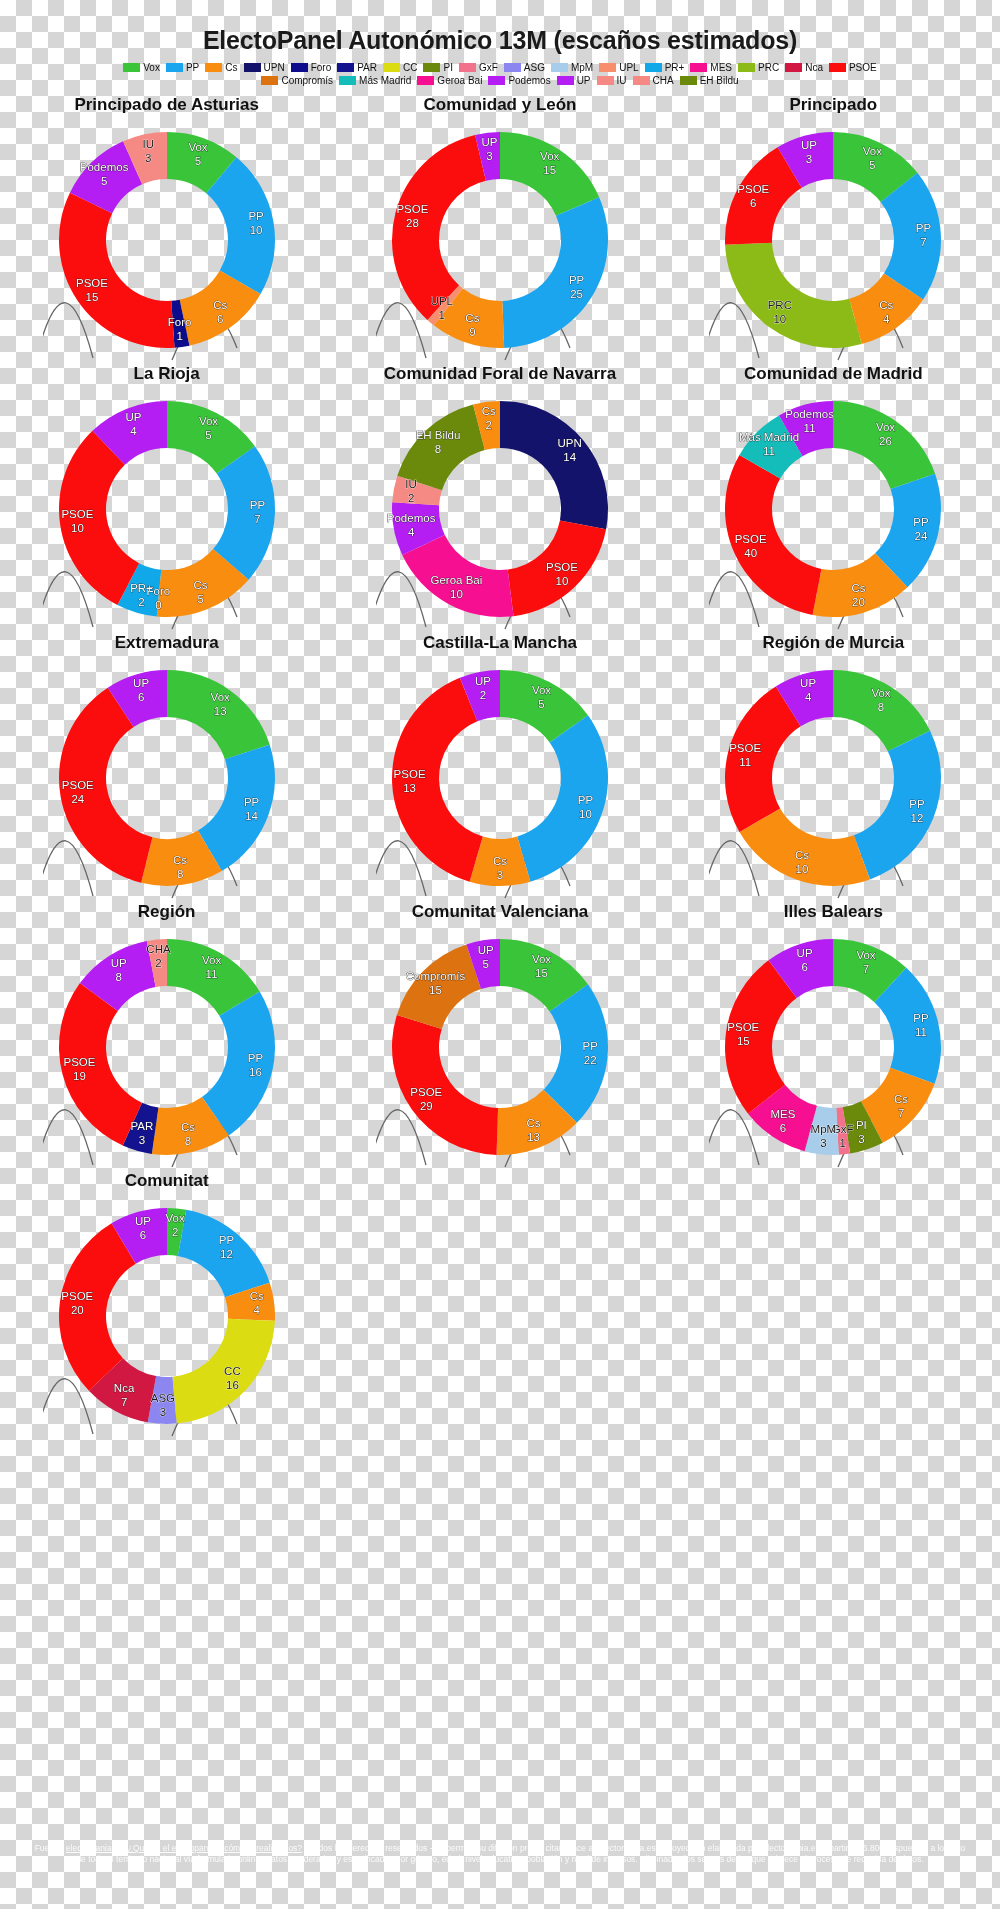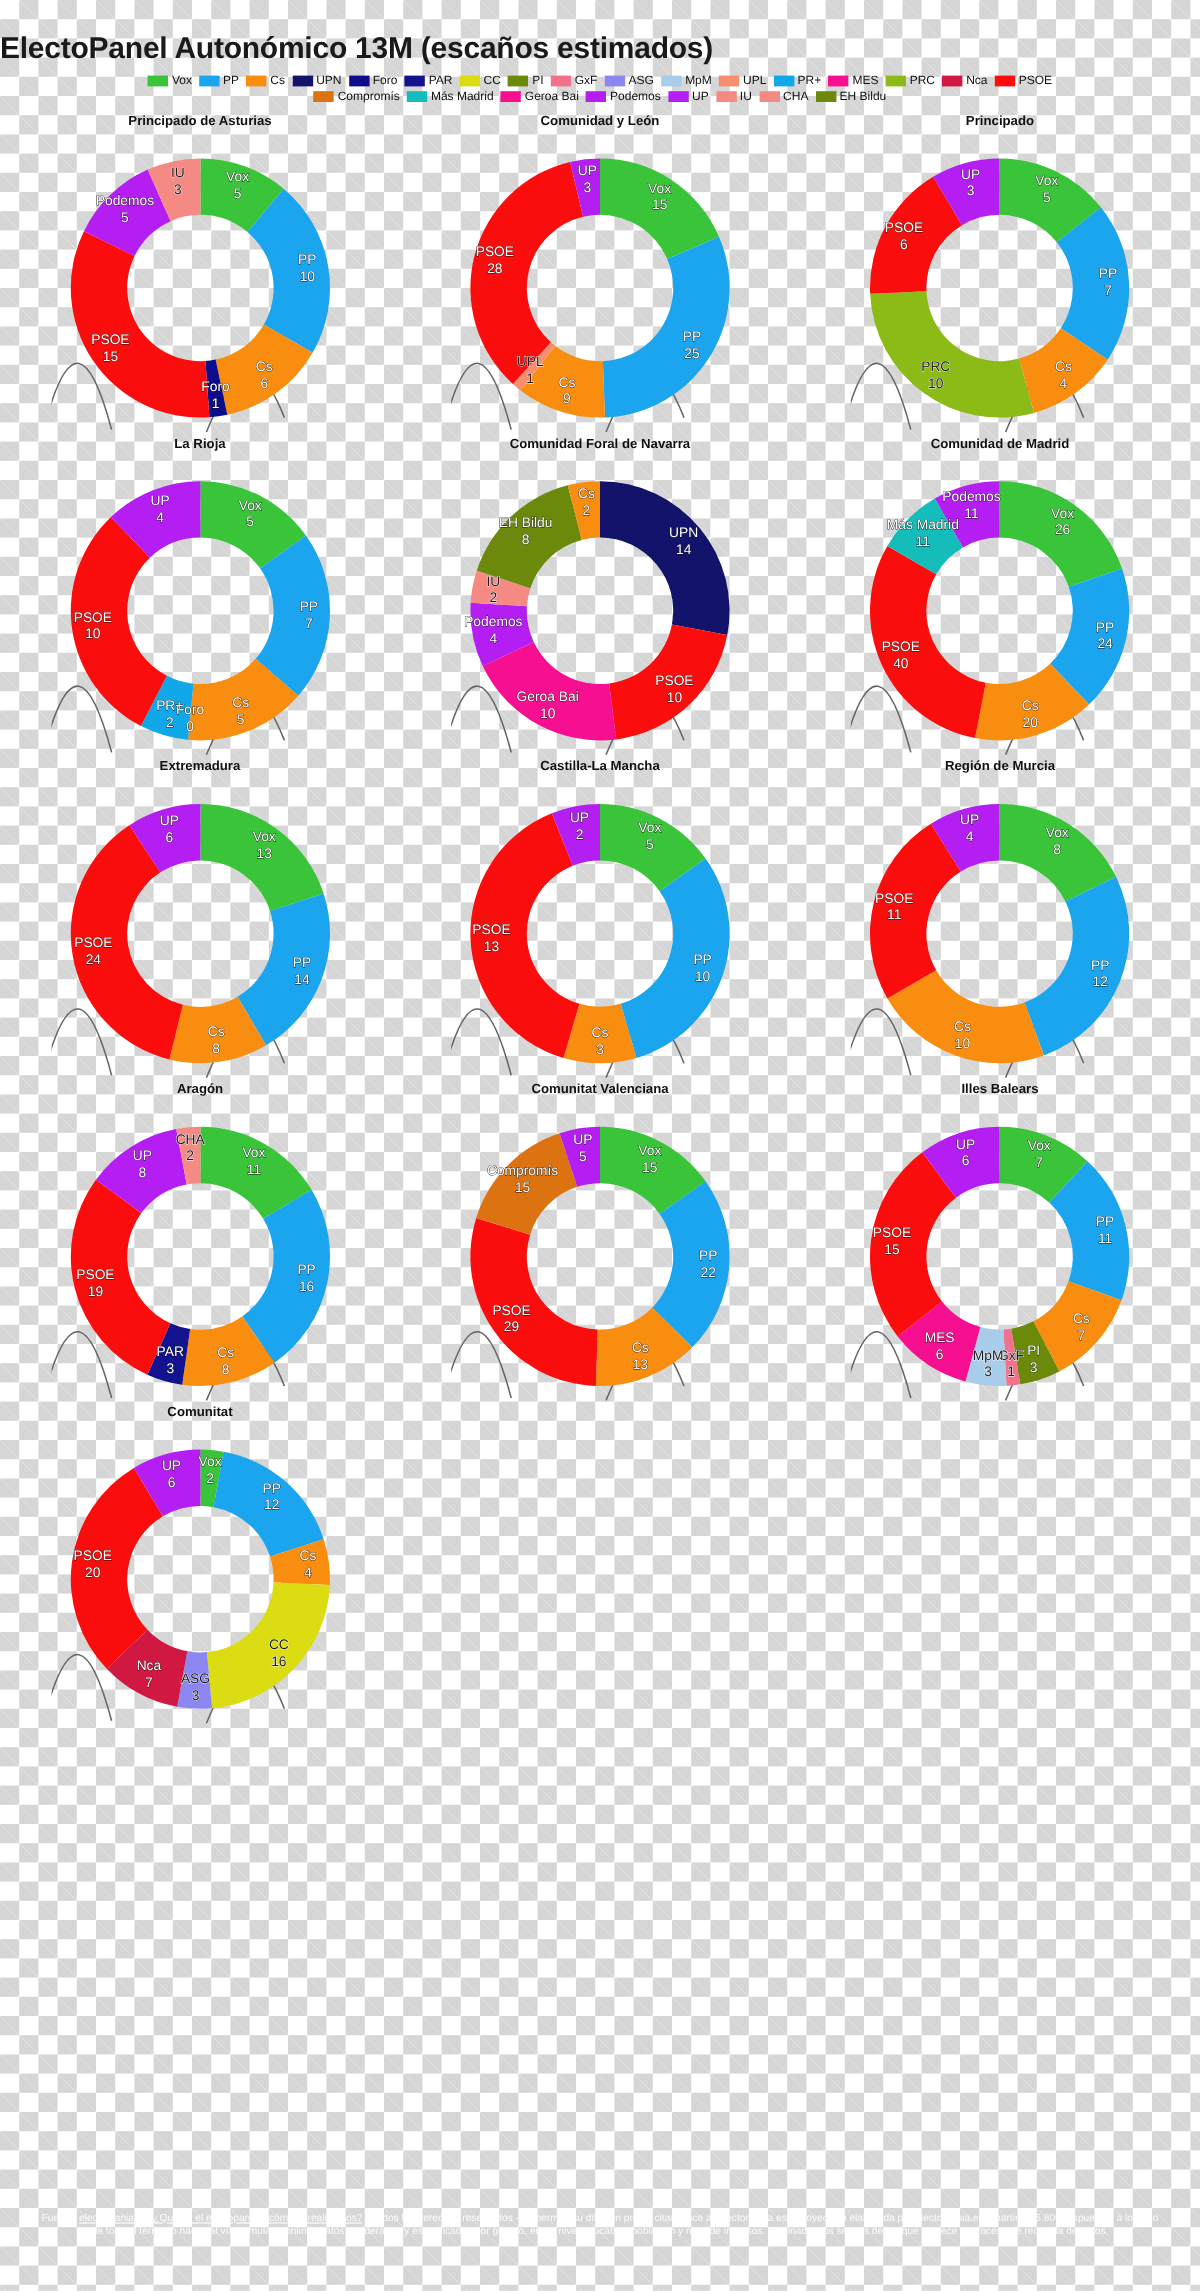--- a/index.html
+++ b/index.html
@@ -13,20 +13,21 @@
     background-image:
       linear-gradient(45deg, #d6d6d6 25%, transparent 25%, transparent 75%, #d6d6d6 75%),
       linear-gradient(45deg, #d6d6d6 25%, transparent 25%, transparent 75%, #d6d6d6 75%);
     background-size: 32px 32px;
     background-position: 0 0, 16px 16px;
     position: relative;
     overflow: hidden;
   }
 
   .title {
+    text-align: center;
     font-size: 25px;
     font-weight: bold;
     color: #1a1a1a;
     padding-top: 26px;
     letter-spacing: -0.2px;
   }
 
   .legend {
     margin: 6px auto 0 auto;
     width: 960px;
@@ -64,21 +65,21 @@
     display: flex;
     justify-content: space-around;
     align-items: flex-start;
   }
   .cell {
     width: 333px;
     position: relative;
   }
   .cell-title {
     text-align: center;
-    font-size: 11px;
+    font-size: 17px;
     font-weight: bold;
     color: #111;
     margin-bottom: 2px;
     height: 19px;
   }
   .donut-wrap {
     position: relative;
     width: 248px;
     height: 248px;
     margin: 0 auto;
@@ -571,21 +572,21 @@
             <g>
               <text class="seg-label" x="99.1" y="30.0">UP</text>
               <text class="seg-label" x="99.1" y="44.0">4</text>
             </g>
           </svg>
         </div>
       </div>
     </div>
     <div class="row">
       <div class="cell">
-        <div class="cell-title">Aragón</div>
+        <div class="cell-title">Región</div>
         <div class="donut-wrap">
           <svg class="donut-svg" width="248" height="248" viewBox="0 0 248 248">
             <path d="M -6 239 C 14 164, 32 174, 50 242 M 129 244 C 154 184, 172 176, 194 232" fill="none" stroke="#666" stroke-width="1.3"></path>
             <path d="M 124 16 A 108 108 0 0 1 216.6753438745156 68.54478710039707 L 176.3444071883838 92.67807419559465 A 61 61 0 0 0 124 63 Z" fill="#3ac43a"></path>
             <path d="M 216.6753438745156 68.54478710039707 A 108 108 0 0 1 185.83097386538378 212.54902975672985 L 158.9230500535964 174.0138038440789 A 61 61 0 0 0 176.3444071883838 92.67807419559465 Z" fill="#1ca5ef"></path>
             <path d="M 185.83097386538378 212.54902975672985 A 108 108 0 0 1 108.85787379355638 230.9332315697423 L 115.44750279080499 184.3974733866137 A 61 61 0 0 0 158.9230500535964 174.0138038440789 Z" fill="#f98d10"></path>
             <path d="M 108.85787379355638 230.9332315697423 A 108 108 0 0 1 79.76424108365734 222.52511168780887 L 99.01498801947312 179.6484427125587 A 61 61 0 0 0 115.44750279080499 184.3974733866137 Z" fill="#13138f"></path>
             <path d="M 79.76424108365734 222.52511168780887 A 108 108 0 0 1 36.924781990959175 60.11020105933958 L 74.81862686526398 87.91409504277513 A 61 61 0 0 0 99.01498801947312 179.6484427125587 Z" fill="#fc0d0d"></path>
             <path d="M 36.924781990959175 60.11020105933958 A 108 108 0 0 1 103.86231413649845 17.894045369437762 L 112.62593668820746 64.06978488458985 A 61 61 0 0 0 74.81862686526398 87.91409504277513 Z" fill="#b51ef2"></path>
             <path d="M 103.86231413649845 17.894045369437762 A 108 108 0 0 1 124.00000000000007 16 L 124.00000000000004 63 A 61 61 0 0 0 112.62593668820746 64.06978488458985 Z" fill="#f58a84"></path>

